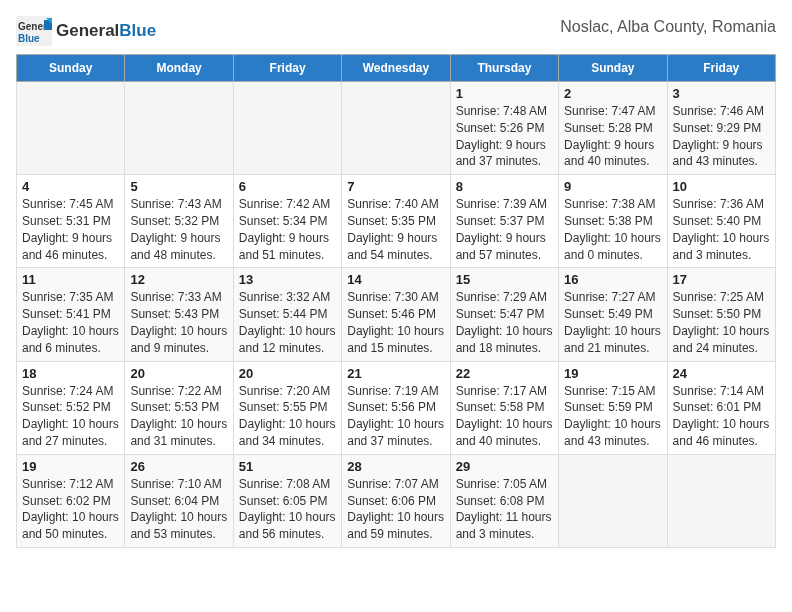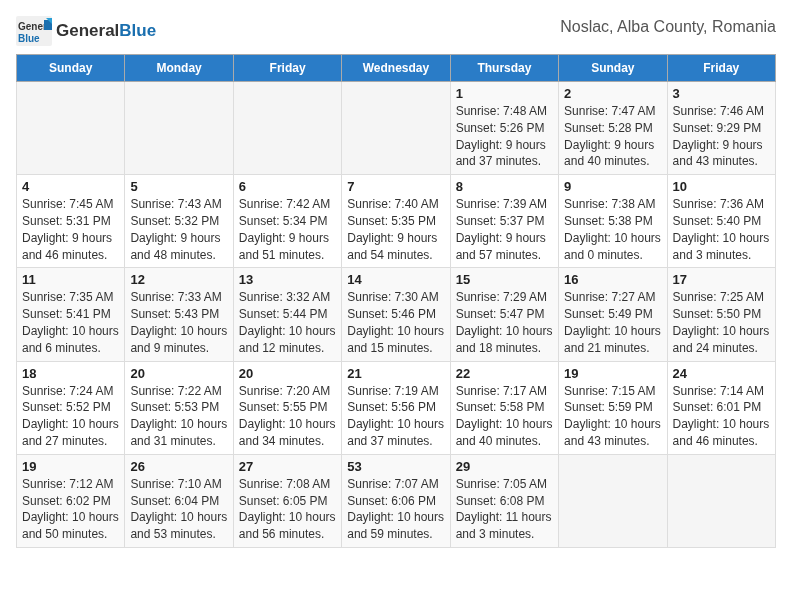--- a/index.html
+++ b/index.html
@@ -266,27 +266,27 @@
 Sunset: 6:02 PM
 Daylight: 10 hours and 50 minutes.</div>
         </td>
         <td>
           <span class="day-number">26</span>
           <div class="day-info">Sunrise: 7:10 AM
 Sunset: 6:04 PM
 Daylight: 10 hours and 53 minutes.</div>
         </td>
         <td>
-          <span class="day-number">27</span>
+          <span class="day-number">51</span>
           <div class="day-info">Sunrise: 7:08 AM
 Sunset: 6:05 PM
 Daylight: 10 hours and 56 minutes.</div>
         </td>
         <td>
-          <span class="day-number">53</span>
+          <span class="day-number">28</span>
           <div class="day-info">Sunrise: 7:07 AM
 Sunset: 6:06 PM
 Daylight: 10 hours and 59 minutes.</div>
         </td>
         <td>
           <span class="day-number">29</span>
           <div class="day-info">Sunrise: 7:05 AM
 Sunset: 6:08 PM
 Daylight: 11 hours and 3 minutes.</div>
         </td>

